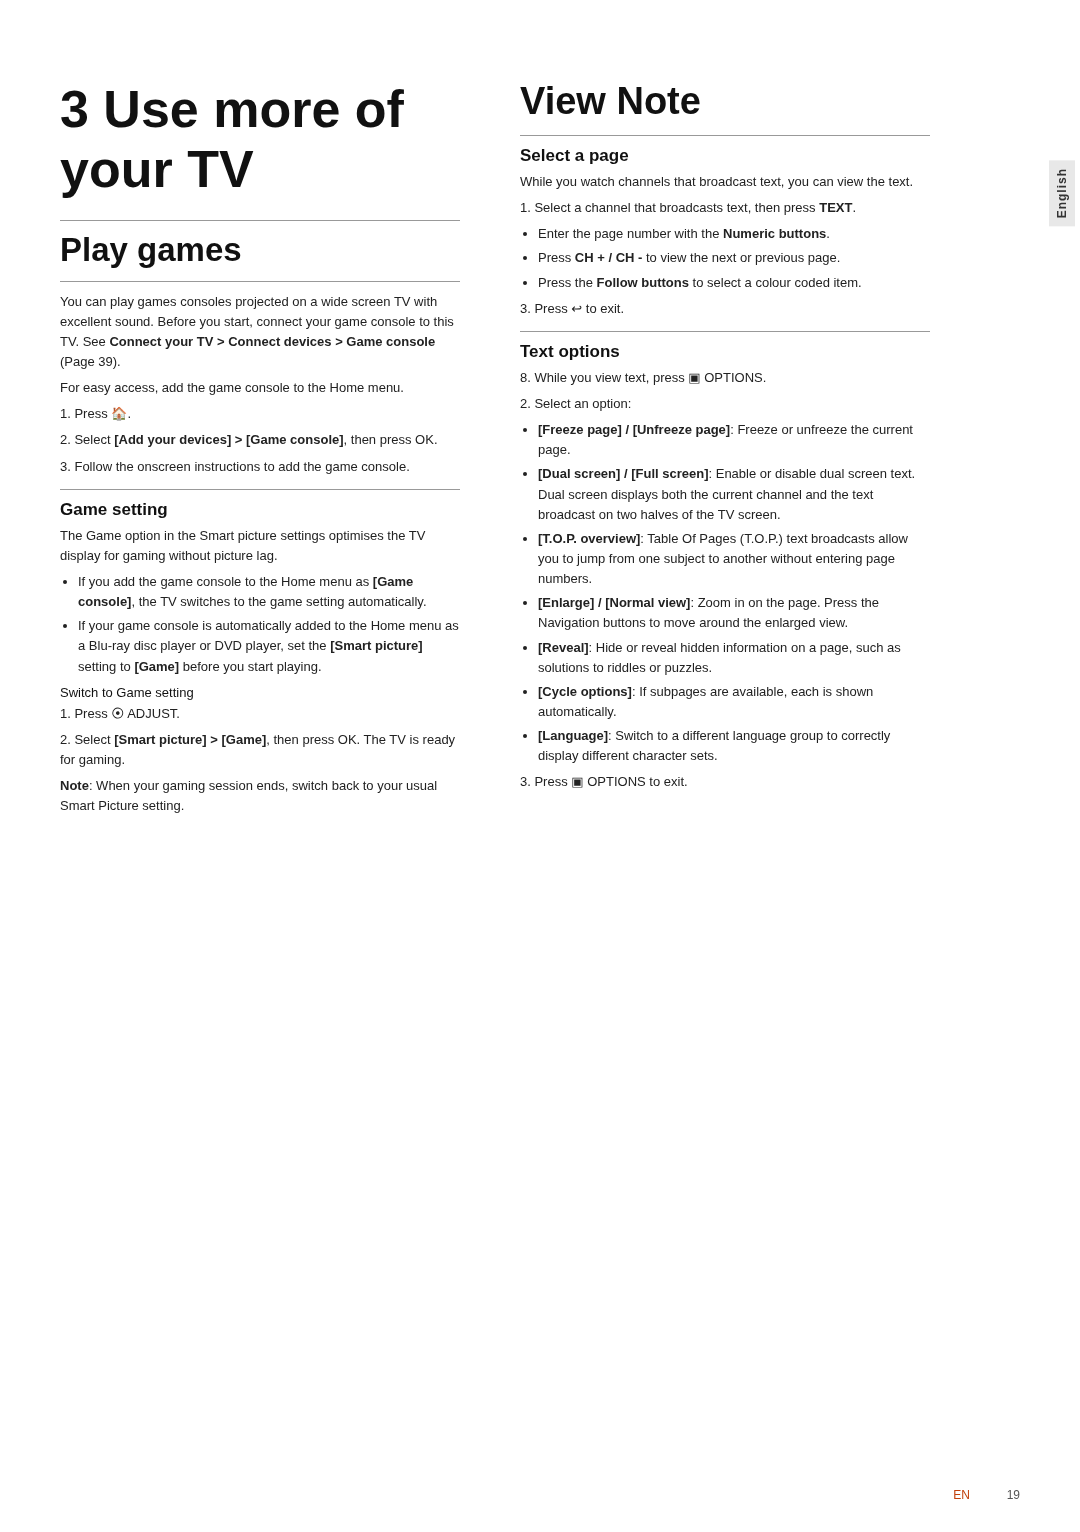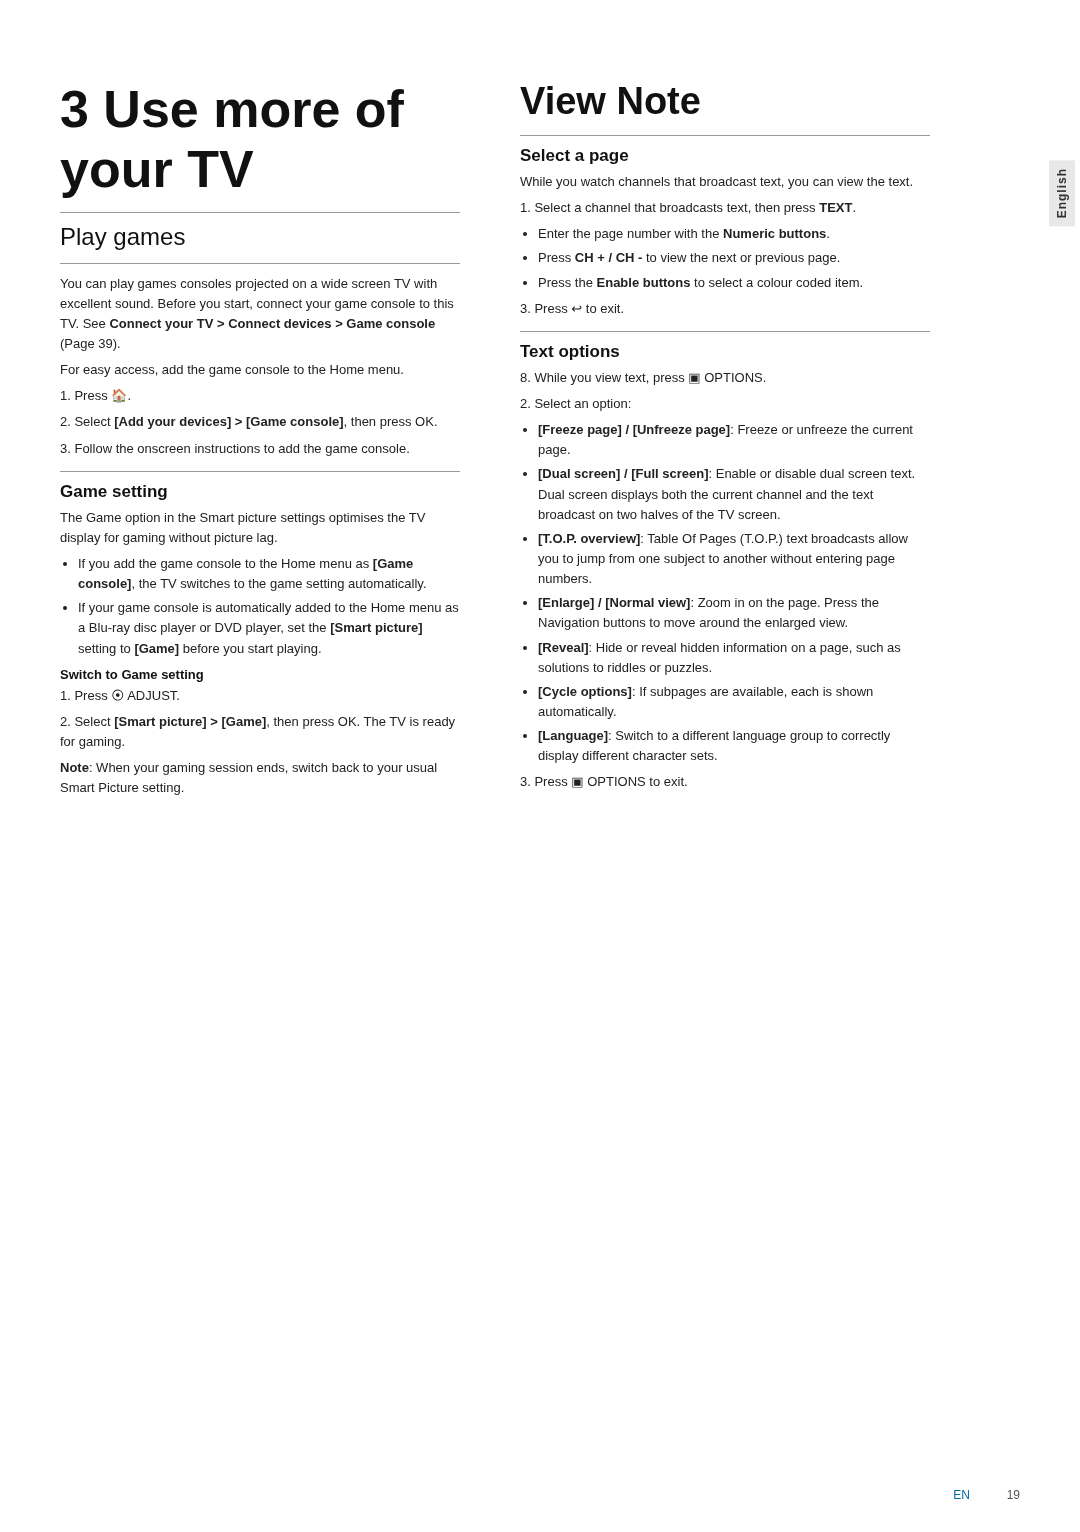--- a/index.html
+++ b/index.html
@@ -51,25 +51,25 @@
     .divider {
       border: none;
       border-top: 1px solid #999;
       margin: 12px 0 10px 0;
     }
     .chapter-title {
       font-size: 52px;
       font-weight: bold;
       color: #111;
       line-height: 1.15;
-      margin-bottom: 12px;
+      margin-bottom: 20px;
     }
     .section-title {
-      font-size: 24px;
-      font-weight: normal;
+      font-size: 33px;
+      font-weight: bold;
       color: #111;
       margin-bottom: 4px;
       margin-top: 4px;
     }
     .subsection-title {
       font-size: 17px;
       font-weight: bold;
       color: #111;
       margin-bottom: 6px;
       margin-top: 2px;
@@ -82,21 +82,21 @@
     }
     p {
       font-size: 13px;
       line-height: 1.55;
       color: #222;
       margin-bottom: 6px;
     }
     .bold { font-weight: bold; }
     .small-title {
       font-size: 13px;
-      font-weight: bold;
+      font-weight: normal;
       color: #111;
       margin-bottom: 4px;
       margin-top: 8px;
     }
     ul {
       margin: 4px 0 6px 0;
       padding-left: 18px;
     }
     ul li {
       font-size: 13px;
@@ -114,21 +114,21 @@
       bottom: 30px;
       right: 60px;
       font-size: 12px;
       color: #555;
     }
     .en-label {
       position: absolute;
       bottom: 30px;
       right: 110px;
       font-size: 12px;
-      color: #0369a1;
+      color: #c2410c;
     }
   </style>
 </head>
 <body>
 
 <div class="page-container">
 
   <div class="left-column">
     <div class="chapter-title">3  Use more of your TV</div>
     <hr class="divider">
@@ -154,21 +154,21 @@
 
   <div class="right-column">
     <div class="view-text-title">View Note</div>
     <hr class="divider">
     <div class="subsection-title">Select a page</div>
     <p>While you watch channels that broadcast text, you can view the text.</p>
     <p>1. Select a channel that broadcasts text, then press <span class="bold">TEXT</span>.</p>
     <ul>
       <li>Enter the page number with the <span class="bold">Numeric buttons</span>.</li>
       <li>Press <span class="bold">CH + / CH -</span> to view the next or previous page.</li>
-      <li>Press the <span class="bold">Enable buttons</span> to select a colour coded item.</li>
+      <li>Press the <span class="bold">Follow buttons</span> to select a colour coded item.</li>
     </ul>
     <p>3. Press ↩ to exit.</p>
     <hr class="divider">
     <div class="subsection-title">Text options</div>
     <p>8. While you view text, press ▣ OPTIONS.</p>
     <p>2. Select an option:</p>
     <ul>
       <li><span class="bold">[Freeze page] / [Unfreeze page]</span><span>: Freeze or unfreeze the current page.</span></li>
       <li><span class="bold">[Dual screen] / [Full screen]</span><span>: Enable or disable dual screen text. Dual screen displays both the current channel and the text broadcast on two halves of the TV screen.</span></li>
       <li><span class="bold">[T.O.P. overview]</span><span>: Table Of Pages (T.O.P.) text broadcasts allow you to jump from one subject to another without entering page numbers.</span></li>

